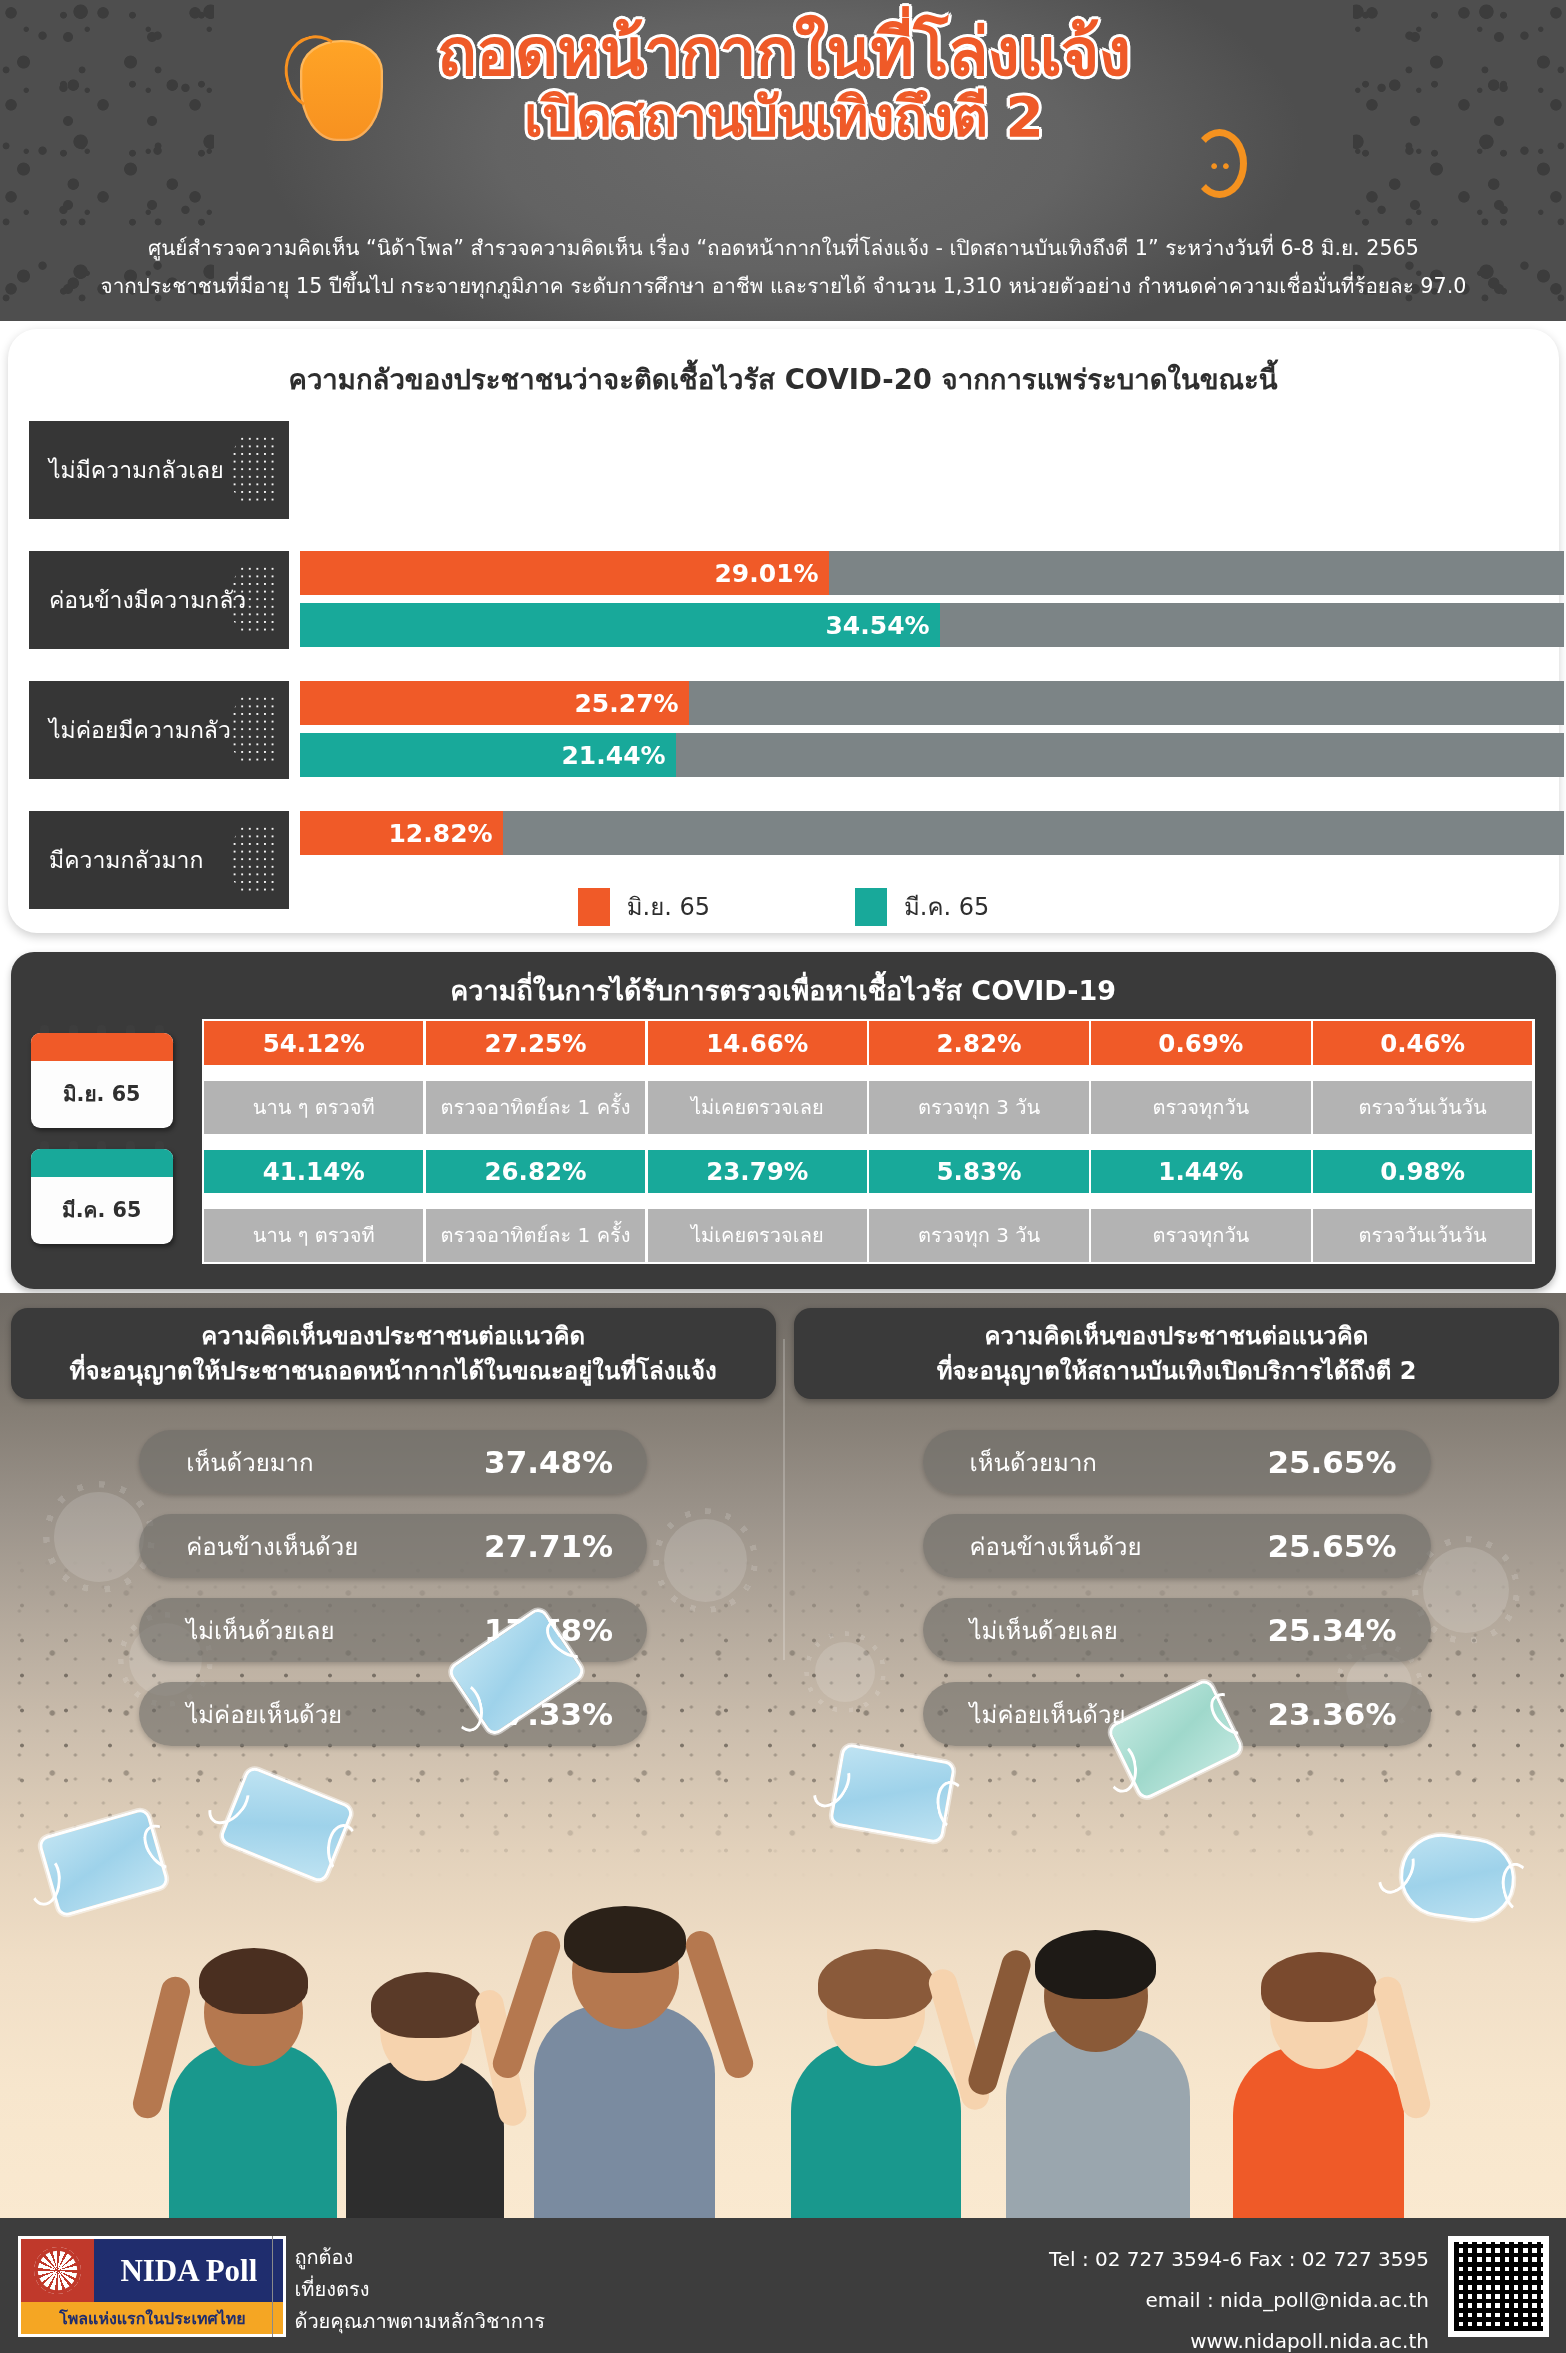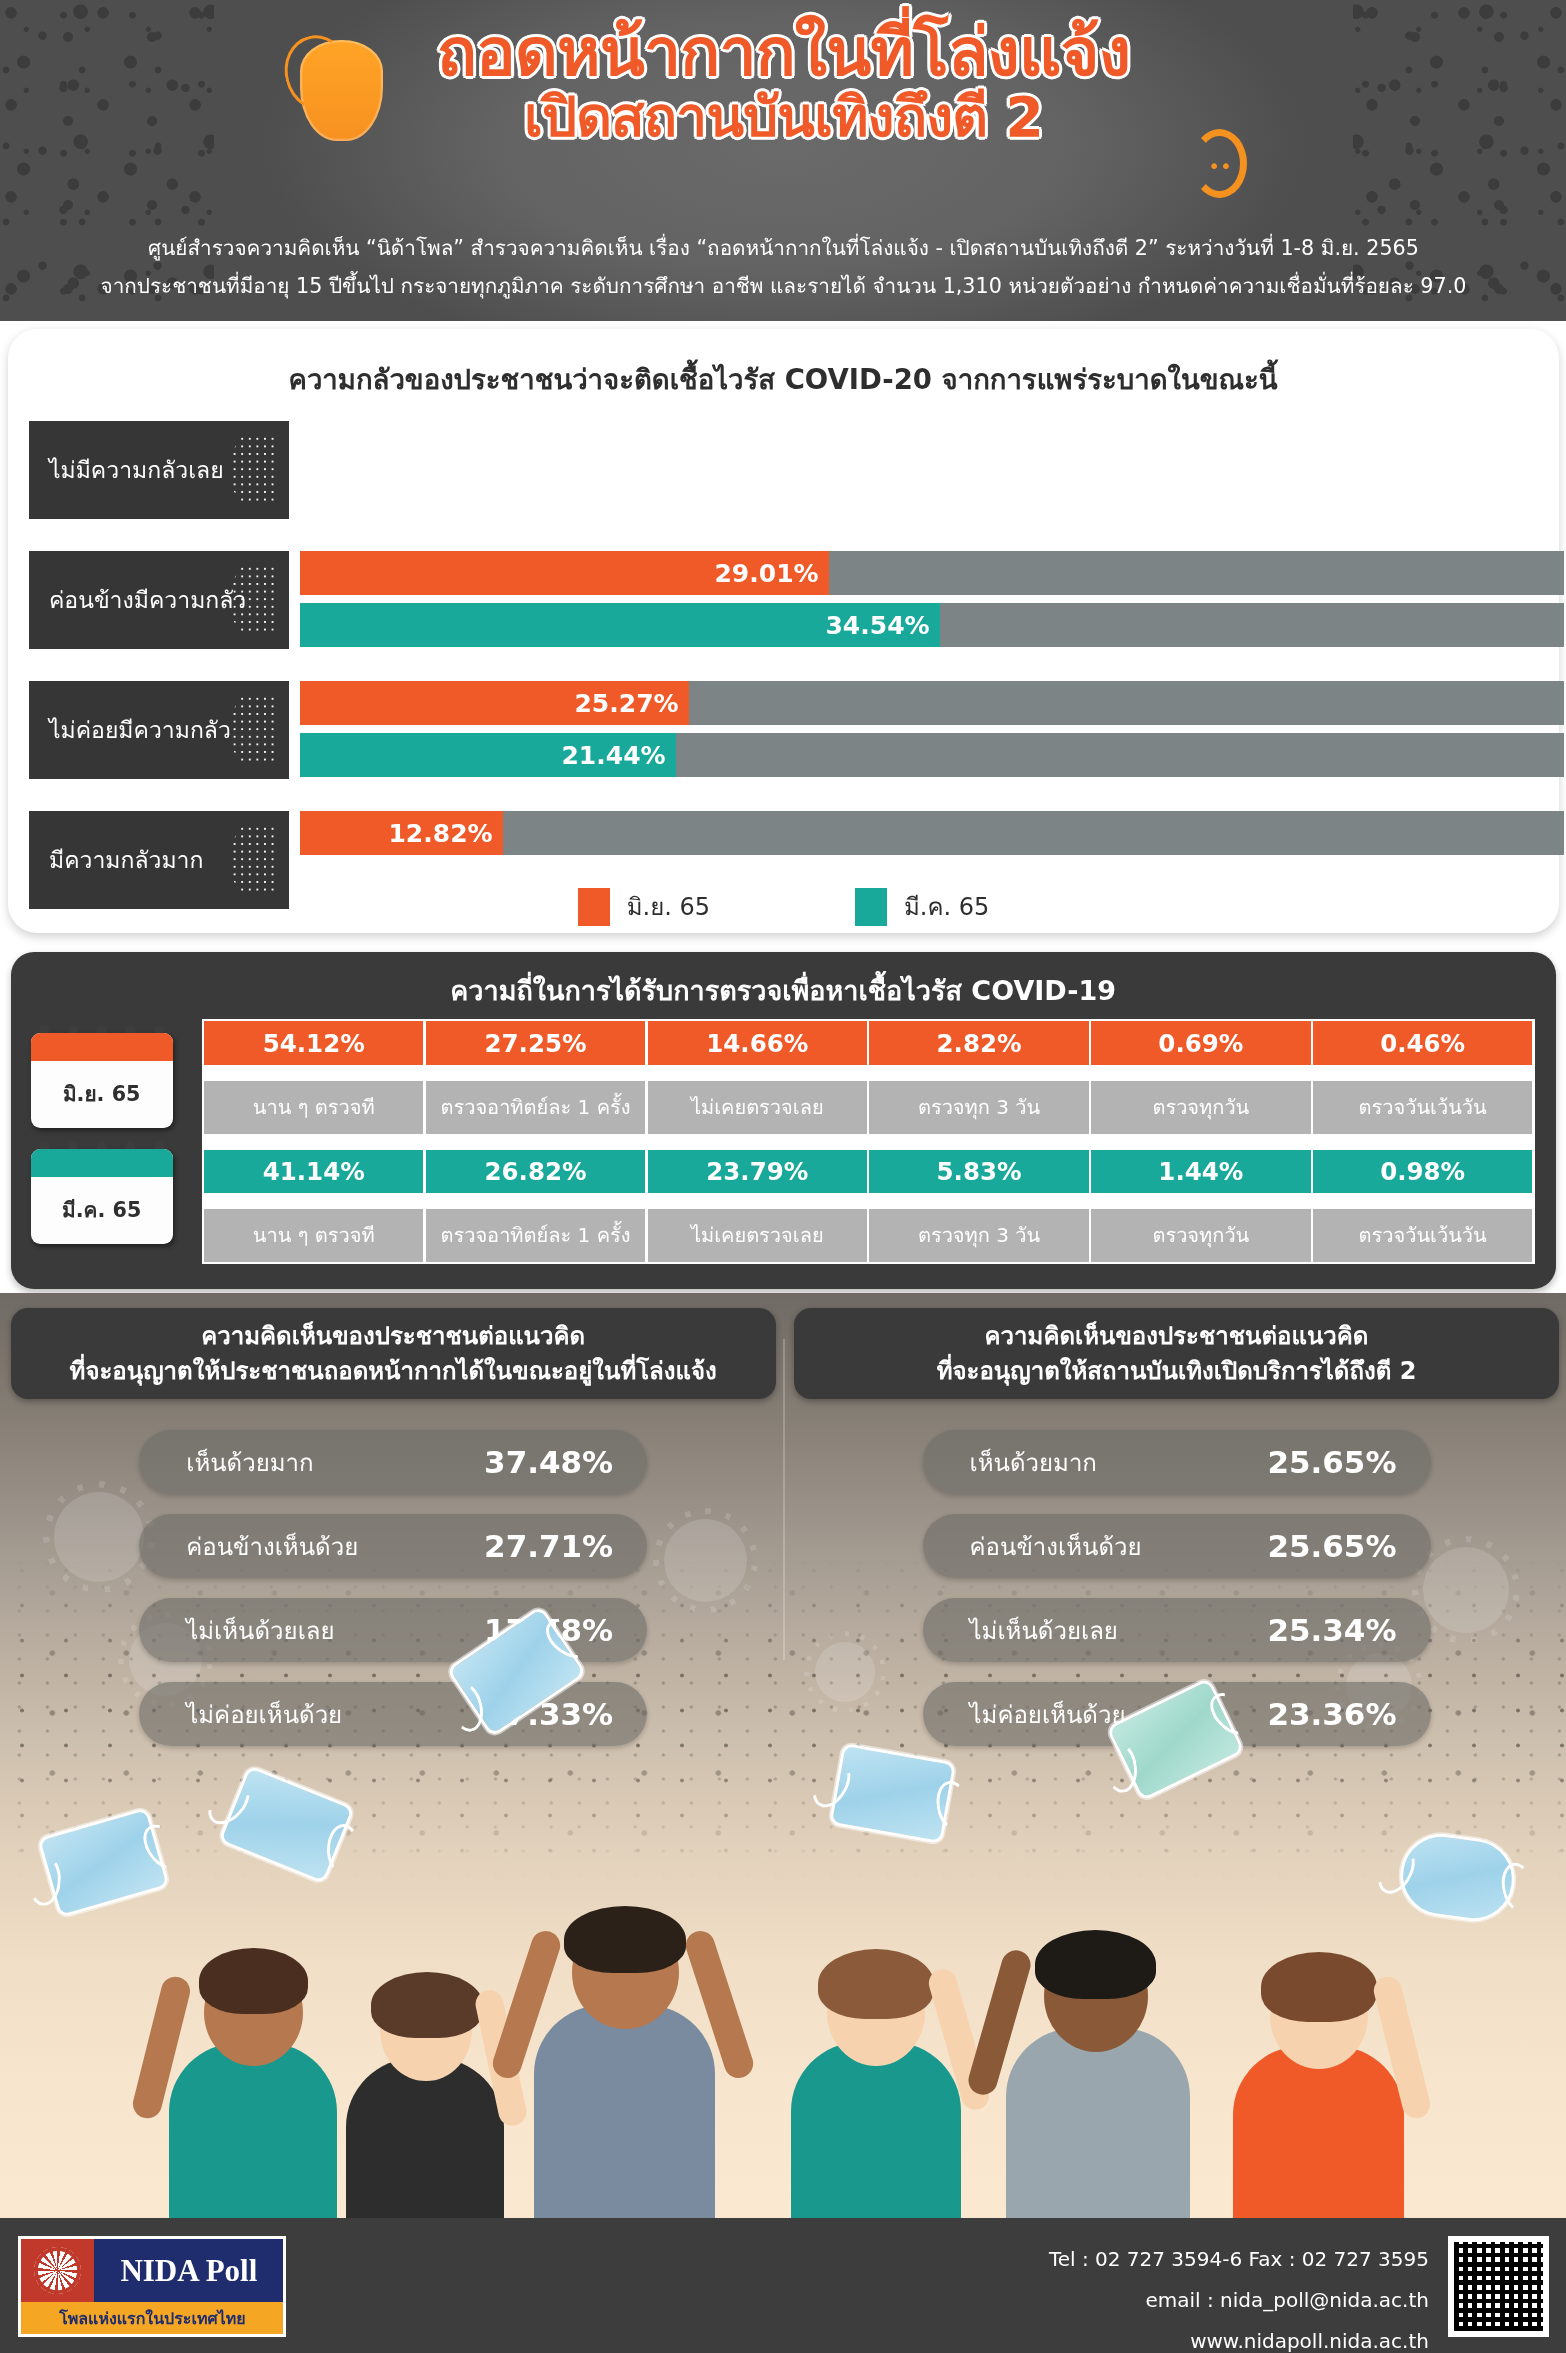--- a/index.html
+++ b/index.html
@@ -295,21 +295,21 @@
   <div class="num-deco">
       <span class="eyes">••</span>
     </div>
 
   <div class="head-title">
     <span class="l1">ถอดหน้ากากในที่โล่งแจ้ง</span>
     <span class="l2">เปิดสถานบันเทิงถึงตี 2</span>
   </div>
 
   <div class="head-sub">
-    <div>ศูนย์สำรวจความคิดเห็น “นิด้าโพล” สำรวจความคิดเห็น เรื่อง “ถอดหน้ากากในที่โล่งแจ้ง - เปิดสถานบันเทิงถึงตี 2” ระหว่างวันที่ 1-8 มิ.ย. 2565</div>
+    <div>ศูนย์สำรวจความคิดเห็น “นิด้าโพล” สำรวจความคิดเห็น เรื่อง “ถอดหน้ากากในที่โล่งแจ้ง - เปิดสถานบันเทิงถึงตี 1” ระหว่างวันที่ 6-8 มิ.ย. 2565</div>
     <div>จากประชาชนที่มีอายุ 15 ปีขึ้นไป กระจายทุกภูมิภาค ระดับการศึกษา อาชีพ และรายได้ จำนวน 1,310 หน่วยตัวอย่าง กำหนดค่าความเชื่อมั่นที่ร้อยละ 97.0</div>
   </div>
 </div>
 
 <div id="fear-card">
   <div id="fear-title">ความกลัวของประชาชนว่าจะติดเชื้อไวรัส COVID-20 จากการแพร่ระบาดในขณะนี้</div>
 
   <div class="fear-group" style="top:92px">
     <div class="fear-label">
       <span>ไม่มีความกลัวเลย</span>
@@ -558,20 +558,25 @@
 
 <div id="footer">
   <div id="logo">
     <div class="q1">
         <div class="wheel"></div>
       </div>
     <div class="q2">NIDA Poll</div>
     <div class="q3">โพลแห่งแรกในประเทศไทย</div>
   </div>
 
+  <div id="tagline">
+    <span>ถูกต้อง</span>
+    <span>เที่ยงตรง</span>
+    <span>ด้วยคุณภาพตามหลักวิชาการ</span>
+  </div>
 
   <div id="contact">
     <div>Tel : 02 727 3594-6 Fax : 02 727 3595</div>
     <div>email : nida_poll@nida.ac.th</div>
     <div>www.nidapoll.nida.ac.th</div>
   </div>
 
   <div id="qr">
       <div class="m"></div>
     </div>

